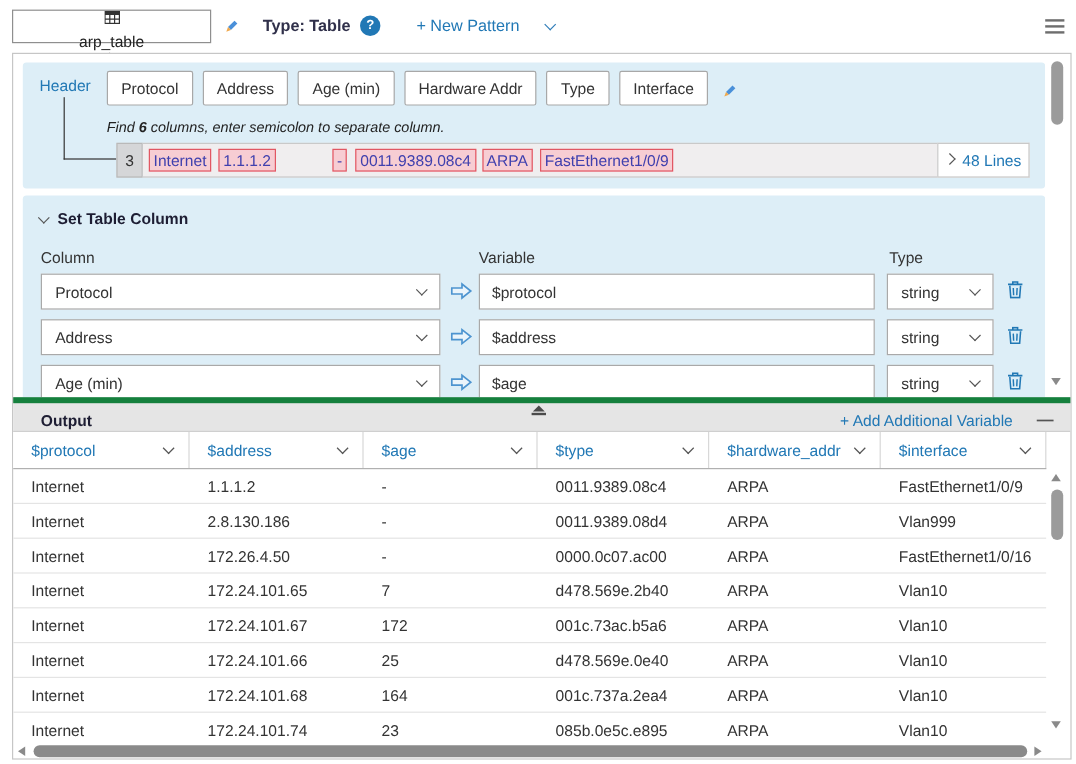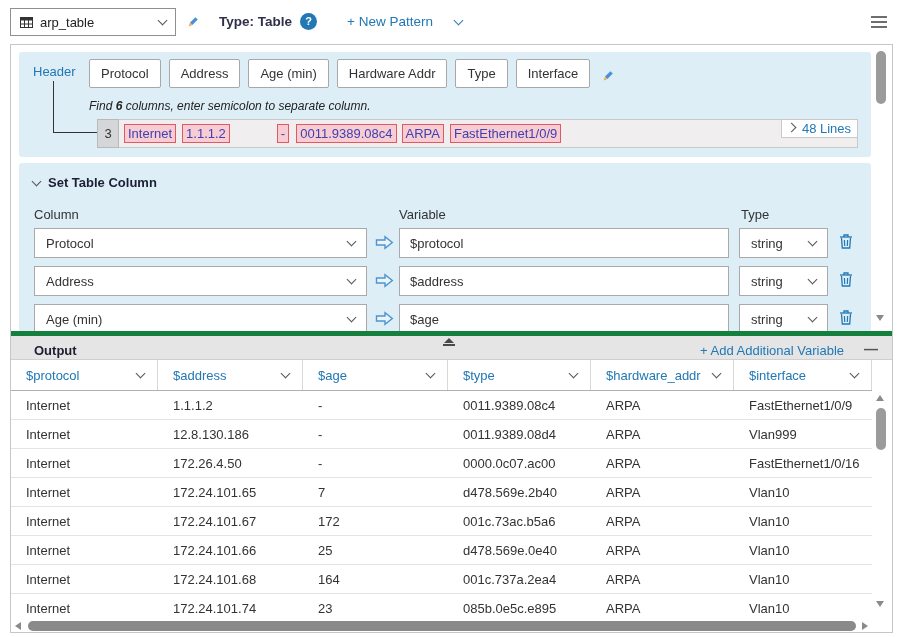--- a/index.html
+++ b/index.html
@@ -4,21 +4,21 @@
 <style>
   * { box-sizing: border-box; margin: 0; padding: 0; }
   html,body { width:897px; height:637px; }
   body {
     position:relative; overflow:hidden; background:#fff;
     font-family:"Liberation Sans", sans-serif; color:#333; font-size:13px;
   }
   
   .topbar { position:absolute; left:0; top:0; width:897px; height:44px; background:#fff; }
   .pattern-select { position:absolute; left:10px; top:8px; width:166px; height:28px;
-    border:1px solid #8f8f8f; background:#fff; display:flex; align-items:center; padding:0 9px; gap:7px; cursor:pointer; }
+    border:1px solid #8f8f8f; background:#fff; display:flex; align-items:center; padding:0 9px; gap:7px; cursor:pointer;flex-direction:column; }
   .pattern-select .lbl { flex:1; font-size:13px; color:#222; }
   .chev { display:inline-block; width:7px; height:7px; border-right:1.6px solid #555; border-bottom:1.6px solid #555; transform:rotate(45deg); margin-top:-3px; }
   .chev.blue { border-color:#2e7cb8; }
   .chev.right { transform:rotate(-45deg); }
   .iconbtn { position:absolute; background:none; border:none; cursor:pointer; }
   .pencil { left:186px; top:14px; }
   .type-label { position:absolute; left:219px; top:14px; font-size:13.5px; font-weight:700; color:#30304a; }
   .help-icon { position:absolute; left:300px; top:13px; width:17px; height:17px; border-radius:50%;
     background:#2178b5; color:#fff; font-size:11px; font-weight:700; text-align:center; line-height:17px; cursor:pointer; }
   .new-pattern { position:absolute; left:347px; top:14px; color:#2178b5; font-size:13.5px;
@@ -42,21 +42,21 @@
   .hint { position:absolute; left:70px; top:47px; font-style:italic; font-size:12px; color:#222; }
   .hint b { font-weight:700; }
   .pattern-row { position:absolute; left:78px; top:67px; height:29px; display:flex; }
   .line-num { width:22px; height:29px; background:#d5d6d8; border:1px solid #b9b9b9; text-align:center; line-height:27px;
     font-size:13px; color:#333; cursor:pointer; }
   .token-strip { position:relative; width:739px; height:29px; background:#f0eeef; border:1px solid #c9c9c9; border-left:none;
     display:flex; align-items:center; }
   .token { display:inline-block; background:#f7cdd3; border:1px solid #e15763; color:#4040ae;
     font-size:13px; padding:1px 3px; cursor:pointer; white-space:nowrap; }
   .t0{margin-left:5px}.t1{margin-left:6px}.t2{margin-left:47px}.t3{margin-left:7px}.t4{margin-left:5px}.t5{margin-left:6px}
-  .lines-btn { position:absolute; right:-1px; top:-1px; height:19px; width:77px; background:#fff; border:1px solid #c9c9c9;
+  .lines-btn { position:absolute; right:-1px; top:-1px; height:29px; width:77px; background:#fff; border:1px solid #c9c9c9;
     display:flex; align-items:center; justify-content:center; gap:7px; cursor:pointer; }
   .lines-btn .txt { color:#2178b5; font-size:13px; }
   
   .stc-title { position:absolute; left:14px; top:12px; display:flex; align-items:center; gap:8px; cursor:pointer; }
   .stc-title .txt { font-weight:700; font-size:13px; color:#1d1d33; }
   .stc-label { position:absolute; top:44px; font-size:13px; color:#333; }
   .lab-col { left:15px; } .lab-var { left:380px; } .lab-type { left:722px; }
   .stc-row { position:absolute; left:0; width:852px; height:30px; }
   .r0{top:65px}.r1{top:103px}.r2{top:141px}
   .sel { position:absolute; height:30px; background:#fff; border:1px solid #a9a9a9; display:flex; align-items:center;
@@ -314,21 +314,21 @@
     <div class="orow">
       <span class="cell c0">Internet</span>
       <span class="cell c1">1.1.1.2</span>
       <span class="cell c2">-</span>
       <span class="cell c3">0011.9389.08c4</span>
       <span class="cell c4">ARPA</span>
       <span class="cell c5">FastEthernet1/0/9</span>
     </div>
     <div class="orow">
       <span class="cell c0">Internet</span>
-      <span class="cell c1">12.8.130.186</span>
+      <span class="cell c1">2.8.130.186</span>
       <span class="cell c2">-</span>
       <span class="cell c3">0011.9389.08d4</span>
       <span class="cell c4">ARPA</span>
       <span class="cell c5">Vlan999</span>
     </div>
     <div class="orow">
       <span class="cell c0">Internet</span>
       <span class="cell c1">172.26.4.50</span>
       <span class="cell c2">-</span>
       <span class="cell c3">0000.0c07.ac00</span>

